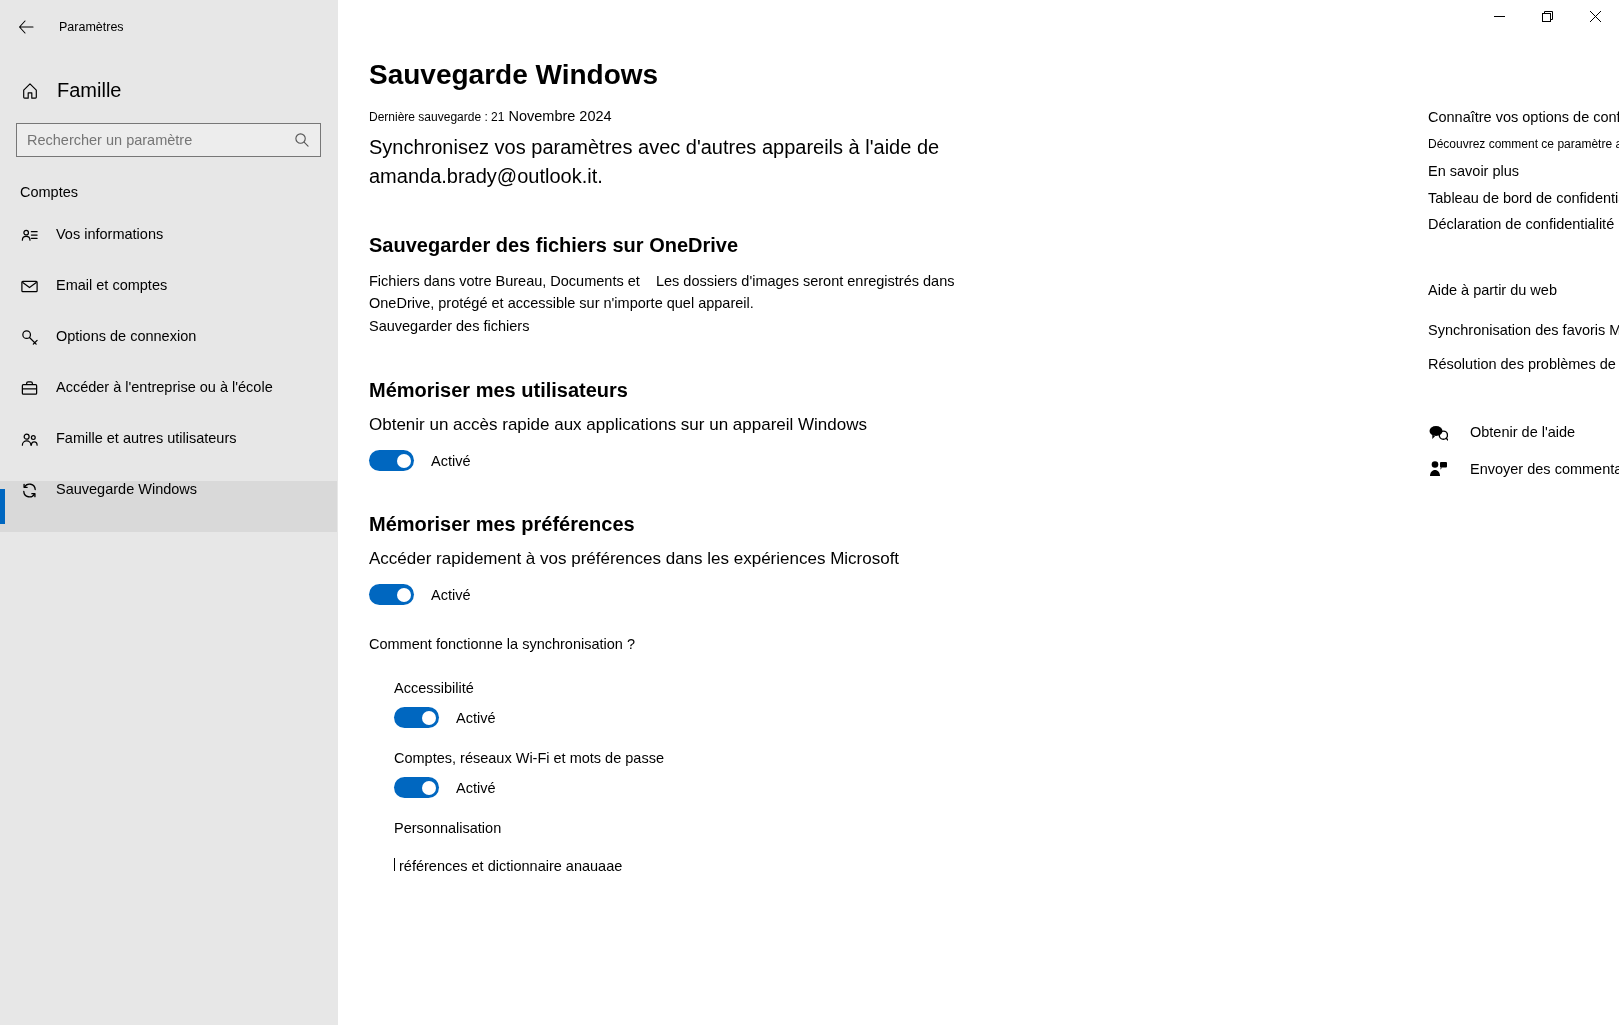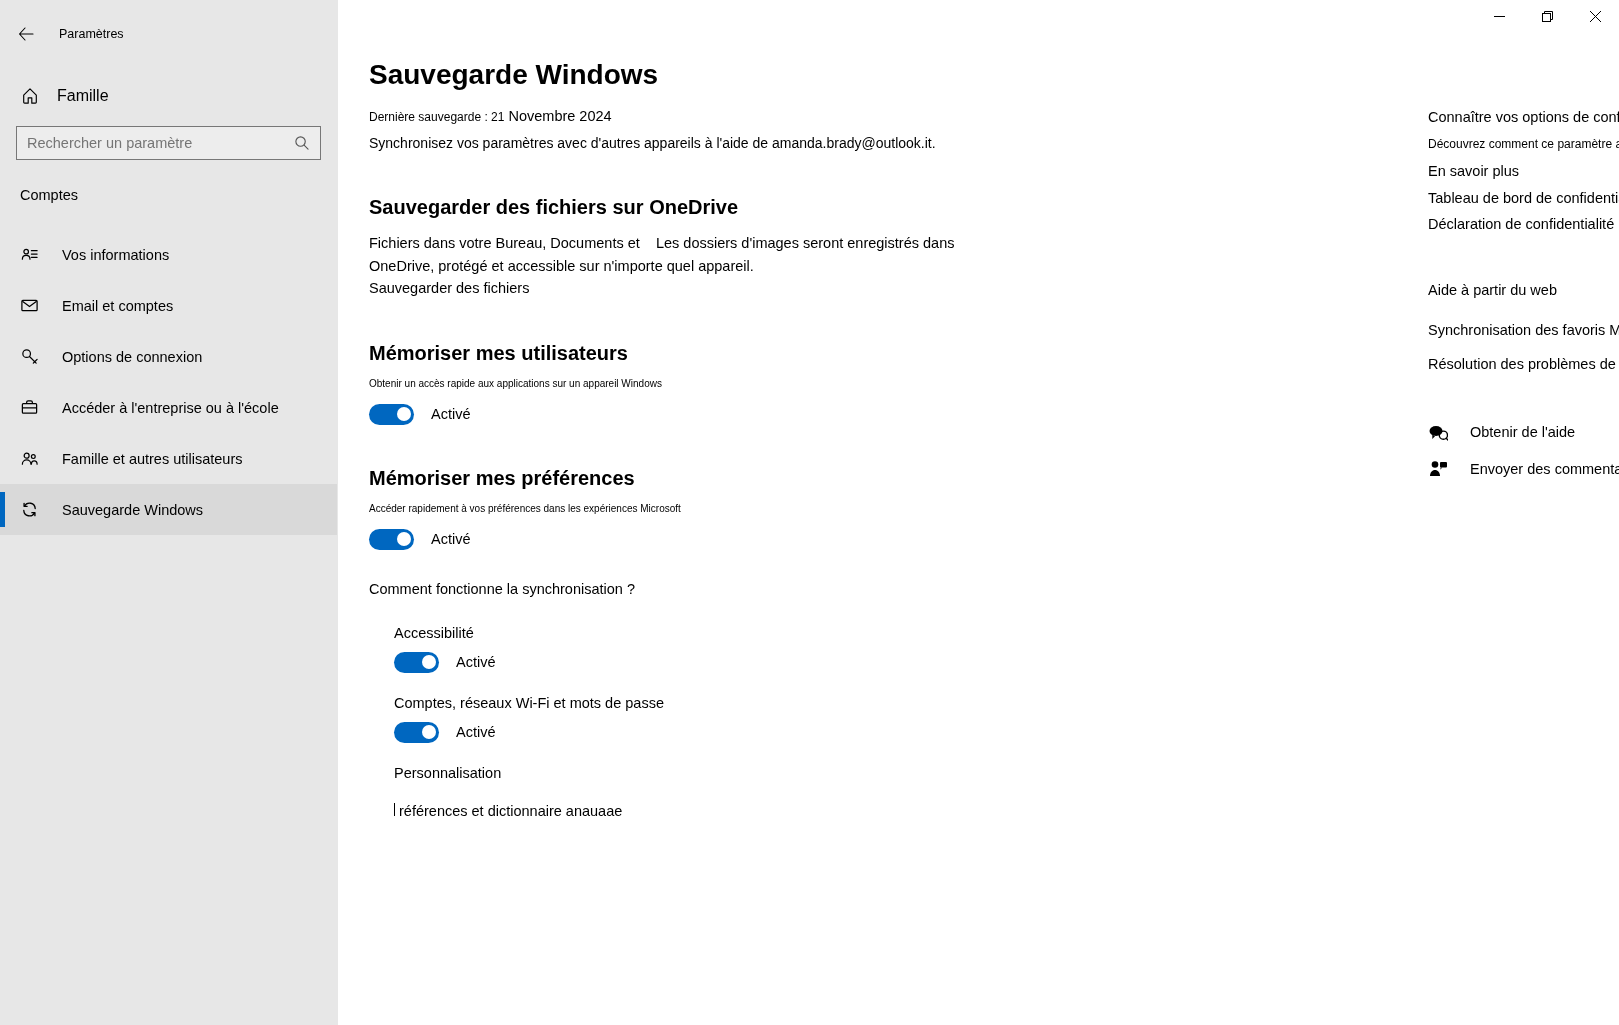--- a/index.html
+++ b/index.html
@@ -1,49 +1,49 @@
 <!DOCTYPE html>
 <html><head>
 <meta charset="utf-8">
 <style>
   *{box-sizing:border-box;margin:0;padding:0;font-family:"Segoe UI",Arial,sans-serif;-webkit-font-smoothing:antialiased}
   body{width:1619px;height:1025px;overflow:hidden;color:#000;background:#fff;font-size:14.5px}
   .app{display:flex;height:100%}
   
-  .sidebar{width:338px;background:#e7e7e7;display:flex;flex-direction:column;padding-top:15px;border-right:1px solid #e7e7e7}
+  .sidebar{width:338px;background:#e7e7e7;display:flex;flex-direction:column;padding-top:8px;border-right:1px solid #e7e7e7}
   .titlebar{height:37px;display:flex;align-items:center;padding-left:18px;gap:25px}
   .titlebar .back{width:16px;height:16px;display:flex;align-items:center;justify-content:center}
   .titlebar .title{font-size:12.5px;font-weight:400}
   .home-row{display:flex;align-items:center;gap:18px;padding:10px 20px 10px 20px;margin-top:24px}
   .home-row .icon{width:19px;height:19px;display:flex;align-items:center;justify-content:center}
-  .home-row .label{font-size:16px}
+  .home-row .label{font-size:20px}
   .search-wrap{padding:11px 16px 11px 16px}
   .search{width:100%;height:34px;border:1.5px solid #777;background:#ededed;display:flex;align-items:center;padding:0 10px;position:relative}
   .search input{flex:1;background:transparent;border:0;outline:0;font-size:14.5px;color:#0c4a6e}
   .search .sicon{width:16px;height:16px;color:#555}
   .category{padding:12px 20px 12px 20px;font-size:14.5px;margin-top:4px}
   .nav{margin-top:14px;display:flex;flex-direction:column}
-  .nav-item{display:flex;align-items:center;gap:23px;height:51px;padding-left:20px;cursor:default;position:relative}
+  .nav-item{display:flex;gap:17px;height:51px;padding-left:20px;cursor:default;position:relative}
   .nav-item.selected{background:#d9d9d9}
   .nav-item.selected::before{content:"";position:absolute;left:0;top:8px;bottom:8px;width:4.5px;background:#0067c0}
   .nav-item .nicon{width:19px;height:19px;display:flex;align-items:center;justify-content:center;color:#000}
   .nav-item .nlabel{font-size:14.5px}
   
   .main{flex:1;padding:59px 0 0 0;overflow:hidden;position:relative}
   .main-inner{display:flex}
   .content{padding-left:31px;width:720px;overflow-y:auto;height:966px}
   h1{font-size:28px;font-weight:600;letter-spacing:0;margin-bottom:17px}
   .meta{font-size:14.5px;margin-bottom:9px;}
   .meta .sm{font-size:12px}
-  .sync-desc{font-size:14px;margin-bottom:43px;line-height:1.45}
+  .sync-desc{font-size:20px;margin-bottom:43px;line-height:1.45}
   h2{font-size:20px;font-weight:600;margin-bottom:13px}
   .para{font-size:14.5px;line-height:1.55;max-width:600px}
   .link{color:#000;cursor:pointer}
   .section{margin-bottom:42px}
-  .desc{font-size:10px;margin-bottom:15px}
+  .desc{font-size:17px;margin-bottom:15px}
   .toggle-row{display:flex;align-items:center;gap:17px;margin-bottom:0}
   .toggle{width:45px;height:21px;border-radius:11px;background:#0067c0;position:relative;cursor:pointer}
   .toggle::after{content:"";position:absolute;right:3.5px;top:3.5px;width:14px;height:14px;border-radius:50%;background:#fff}
   .toggle-label{font-size:14.5px}
   .qlink{font-size:14.5px;margin-top:31px;margin-bottom:28px}
   .pref-group{padding-left:25px}
   .pref-item{margin-bottom:22px}
   .pref-title{font-size:14.5px;margin-bottom:11px}
   .trunc{font-size:14.5px;margin-top:16px;position:relative;padding-left:5px}
   .trunc::before{content:"";position:absolute;left:0;top:0;bottom:3px;border-left:1.4px solid #000}

